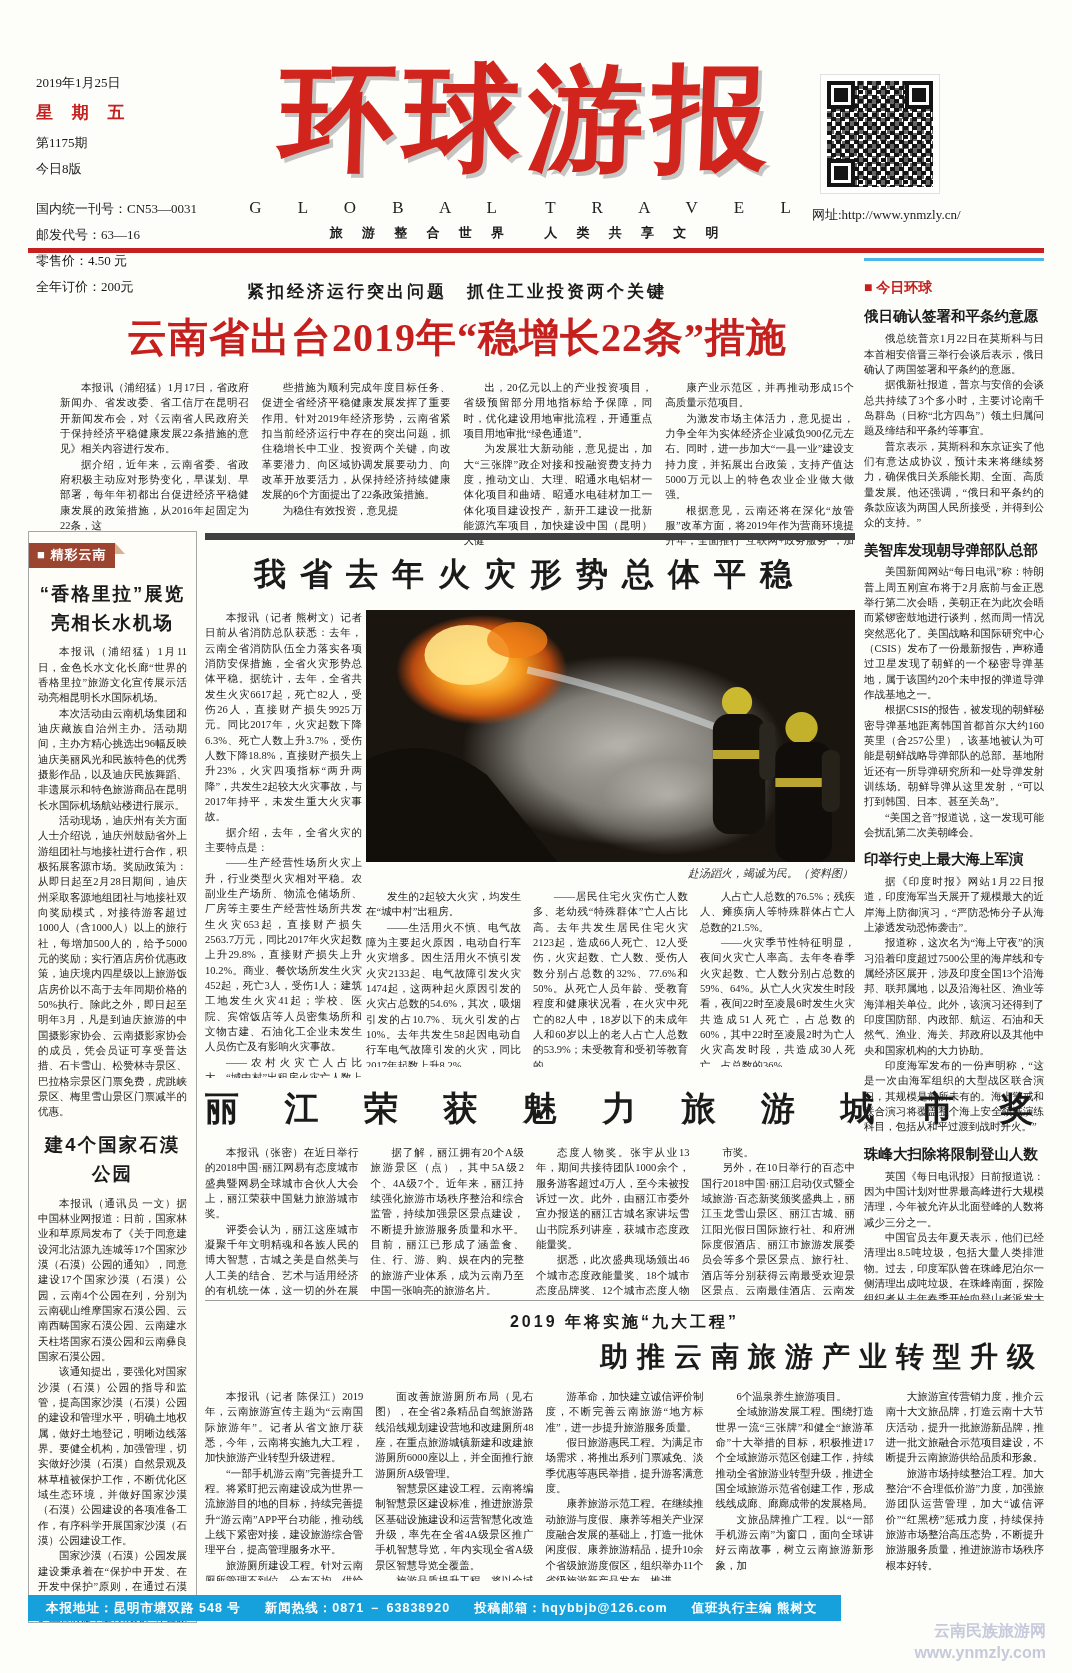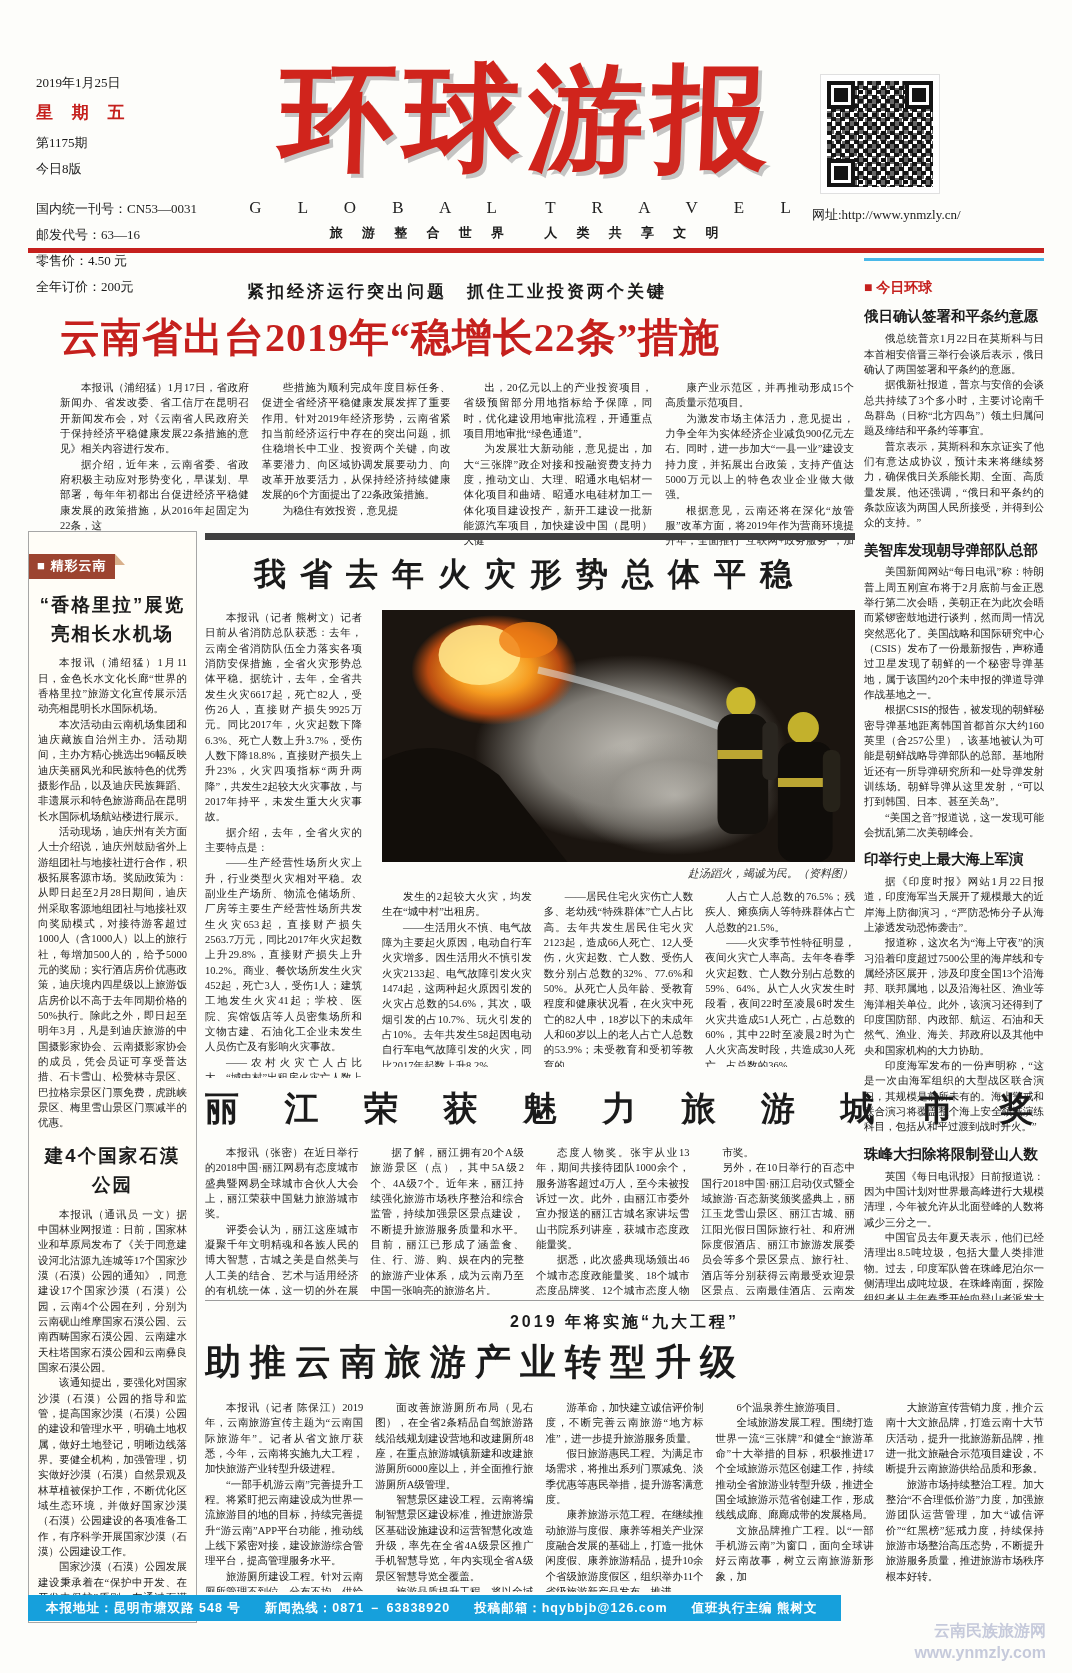--- a/index.html
+++ b/index.html
@@ -20,53 +20,53 @@
   .qr-noise{position:absolute;inset:6px;background-image:conic-gradient(#141414 0 90deg,transparent 90deg 180deg,#141414 180deg 270deg,transparent 270deg);background-size:9px 9px}
   .qr-noise2{position:absolute;inset:6px;background-image:conic-gradient(transparent 0 90deg,#141414 90deg 180deg,transparent 180deg 270deg,#141414 270deg);background-size:15px 15px;opacity:.65}
   .qr-finder{position:absolute;width:20px;height:20px;border:4px solid #141414;background:#fff}
   .qr-finder::after{content:"";position:absolute;inset:3px;background:#141414}
   .qr-tl{left:6px;top:6px}.qr-tr{right:6px;top:6px}.qr-bl{left:6px;bottom:6px}
   .mh-site{position:absolute;left:812px;top:206px;width:240px;font-size:13px}
   .red-rule{position:absolute;left:28px;top:248px;width:1016px;height:5px;background:#c5201d}
   
   .lead{position:absolute;left:60px;top:280px;width:794px}
   .lead-kicker{text-align:center;font-family:"Liberation Sans",sans-serif;font-weight:bold;font-size:17px;letter-spacing:3px}
-  .lead-headline{text-align:left;font-weight:900;font-size:40px;letter-spacing:1px;color:#c5201d;margin-top:7px;white-space:nowrap}
+  .lead-headline{text-align:center;font-weight:900;font-size:40px;letter-spacing:1px;color:#c5201d;margin-top:7px;white-space:nowrap}
   .lead-cols{display:grid;grid-template-columns:repeat(4,1fr);gap:13px;margin-top:15px;height:168px;overflow:hidden}
   
   .world{position:absolute;left:864px;top:258px;width:180px;height:1042px;overflow:hidden;border-top:3px solid #49b8e8;padding-top:16px;box-sizing:border-box}
   .world-label{color:#c5201d;font-weight:bold;font-family:"Liberation Sans",sans-serif;font-size:14px;margin-bottom:8px}
   .world-title{font-family:"Liberation Sans",sans-serif;font-weight:bold;font-size:14.5px;margin:10px 0 5px;line-height:1.3}
   .rule-under-world{position:absolute;left:864px;top:1300px;width:180px;height:1px;background:#9b9b9b}
   
   .sidebar{position:absolute;left:28px;top:531px;width:169px;height:1092px;border:1px solid #a6a6a6;background:#fffdf7;
-           padding:16px 9px;overflow:hidden;box-sizing:border-box}
+           padding:5px 9px;overflow:hidden;box-sizing:border-box}
   .sb-tag{position:relative;display:inline-block;left:-10px;background:#9c4430;color:#fff;font-family:"Liberation Sans",sans-serif;
           font-weight:bold;font-size:13px;padding:3px 9px;margin-top:6px;letter-spacing:1px}
   .sb-tag::after{content:"";position:absolute;right:-10px;top:0;width:0;height:0;border-bottom:11px solid #d9b08b;border-right:10px solid transparent;transform:translateY(0)}
   .sb-title{font-family:"Liberation Sans",sans-serif;font-weight:bold;font-size:18.5px;text-align:center;line-height:1.55;
             margin:12px 0 7px;white-space:pre-line;letter-spacing:2px}
   
   .fire{position:absolute;left:205px;top:533px;width:650px;border-top:7px solid #404040;padding-top:13px}
   .fire-headline{text-align:center;font-family:"Liberation Sans",sans-serif;font-weight:900;font-size:32px;letter-spacing:14px;margin:0 0 13px}
-  .fire-body{display:flex;gap:20px}
+  .fire-body{display:flex;gap:4px}
   .fire-left{flex:0 0 157px;height:468px;overflow:hidden}
   .fire-right{flex:1;min-width:0}
   .photo{position:relative;height:252px;background:#241d16;overflow:hidden}
   .caption{text-align:right;font-size:11px;color:#333;margin:4px 2px 8px;font-style:italic}
   .fire-cols{display:grid;grid-template-columns:repeat(3,1fr);gap:12px;height:178px;overflow:hidden}
   
   .lijiang{position:absolute;left:205px;top:1086px;width:650px}
   .lj-headline{text-align:center;font-family:"Liberation Sans",sans-serif;font-weight:900;font-size:34px;letter-spacing:18px;margin:0 0 13px;white-space:nowrap}
   .lj-cols{display:grid;grid-template-columns:repeat(4,1fr);gap:12px;height:150px;overflow:hidden}
   
   .section-rule{position:absolute;left:205px;top:1300px;width:839px;height:1px;background:#9b9b9b}
   .tourism{position:absolute;left:205px;top:1312px;width:839px}
   .t-kicker{text-align:center;font-family:"Liberation Sans",sans-serif;font-weight:bold;font-size:16px;letter-spacing:3px}
-  .t-headline{text-align:left;font-family:"Liberation Sans",sans-serif;font-weight:900;font-size:36px;letter-spacing:9px;margin:5px 0 13px}
+  .t-headline{text-align:right;font-family:"Liberation Sans",sans-serif;font-weight:900;font-size:28px;letter-spacing:9px;margin:5px 0 13px}
   .t-cols{display:grid;grid-template-columns:repeat(5,1fr);gap:12px;height:192px;overflow:hidden}
   
   .footer-bar{position:absolute;left:28px;top:1595px;width:813px;height:26px;background:#16a0dc;color:#fff;
               font-family:"Liberation Sans",sans-serif;font-weight:bold;font-size:12.5px;display:flex;align-items:center;
               gap:24px;padding:0 18px;box-sizing:border-box;letter-spacing:1px;white-space:nowrap;overflow:hidden}
   .watermark{position:absolute;right:26px;top:1620px;text-align:right;color:#c6cadb;font-family:"Liberation Sans",sans-serif;
              font-weight:bold;font-size:16px;line-height:1.35}
 </style>
 </head>
 <body>

